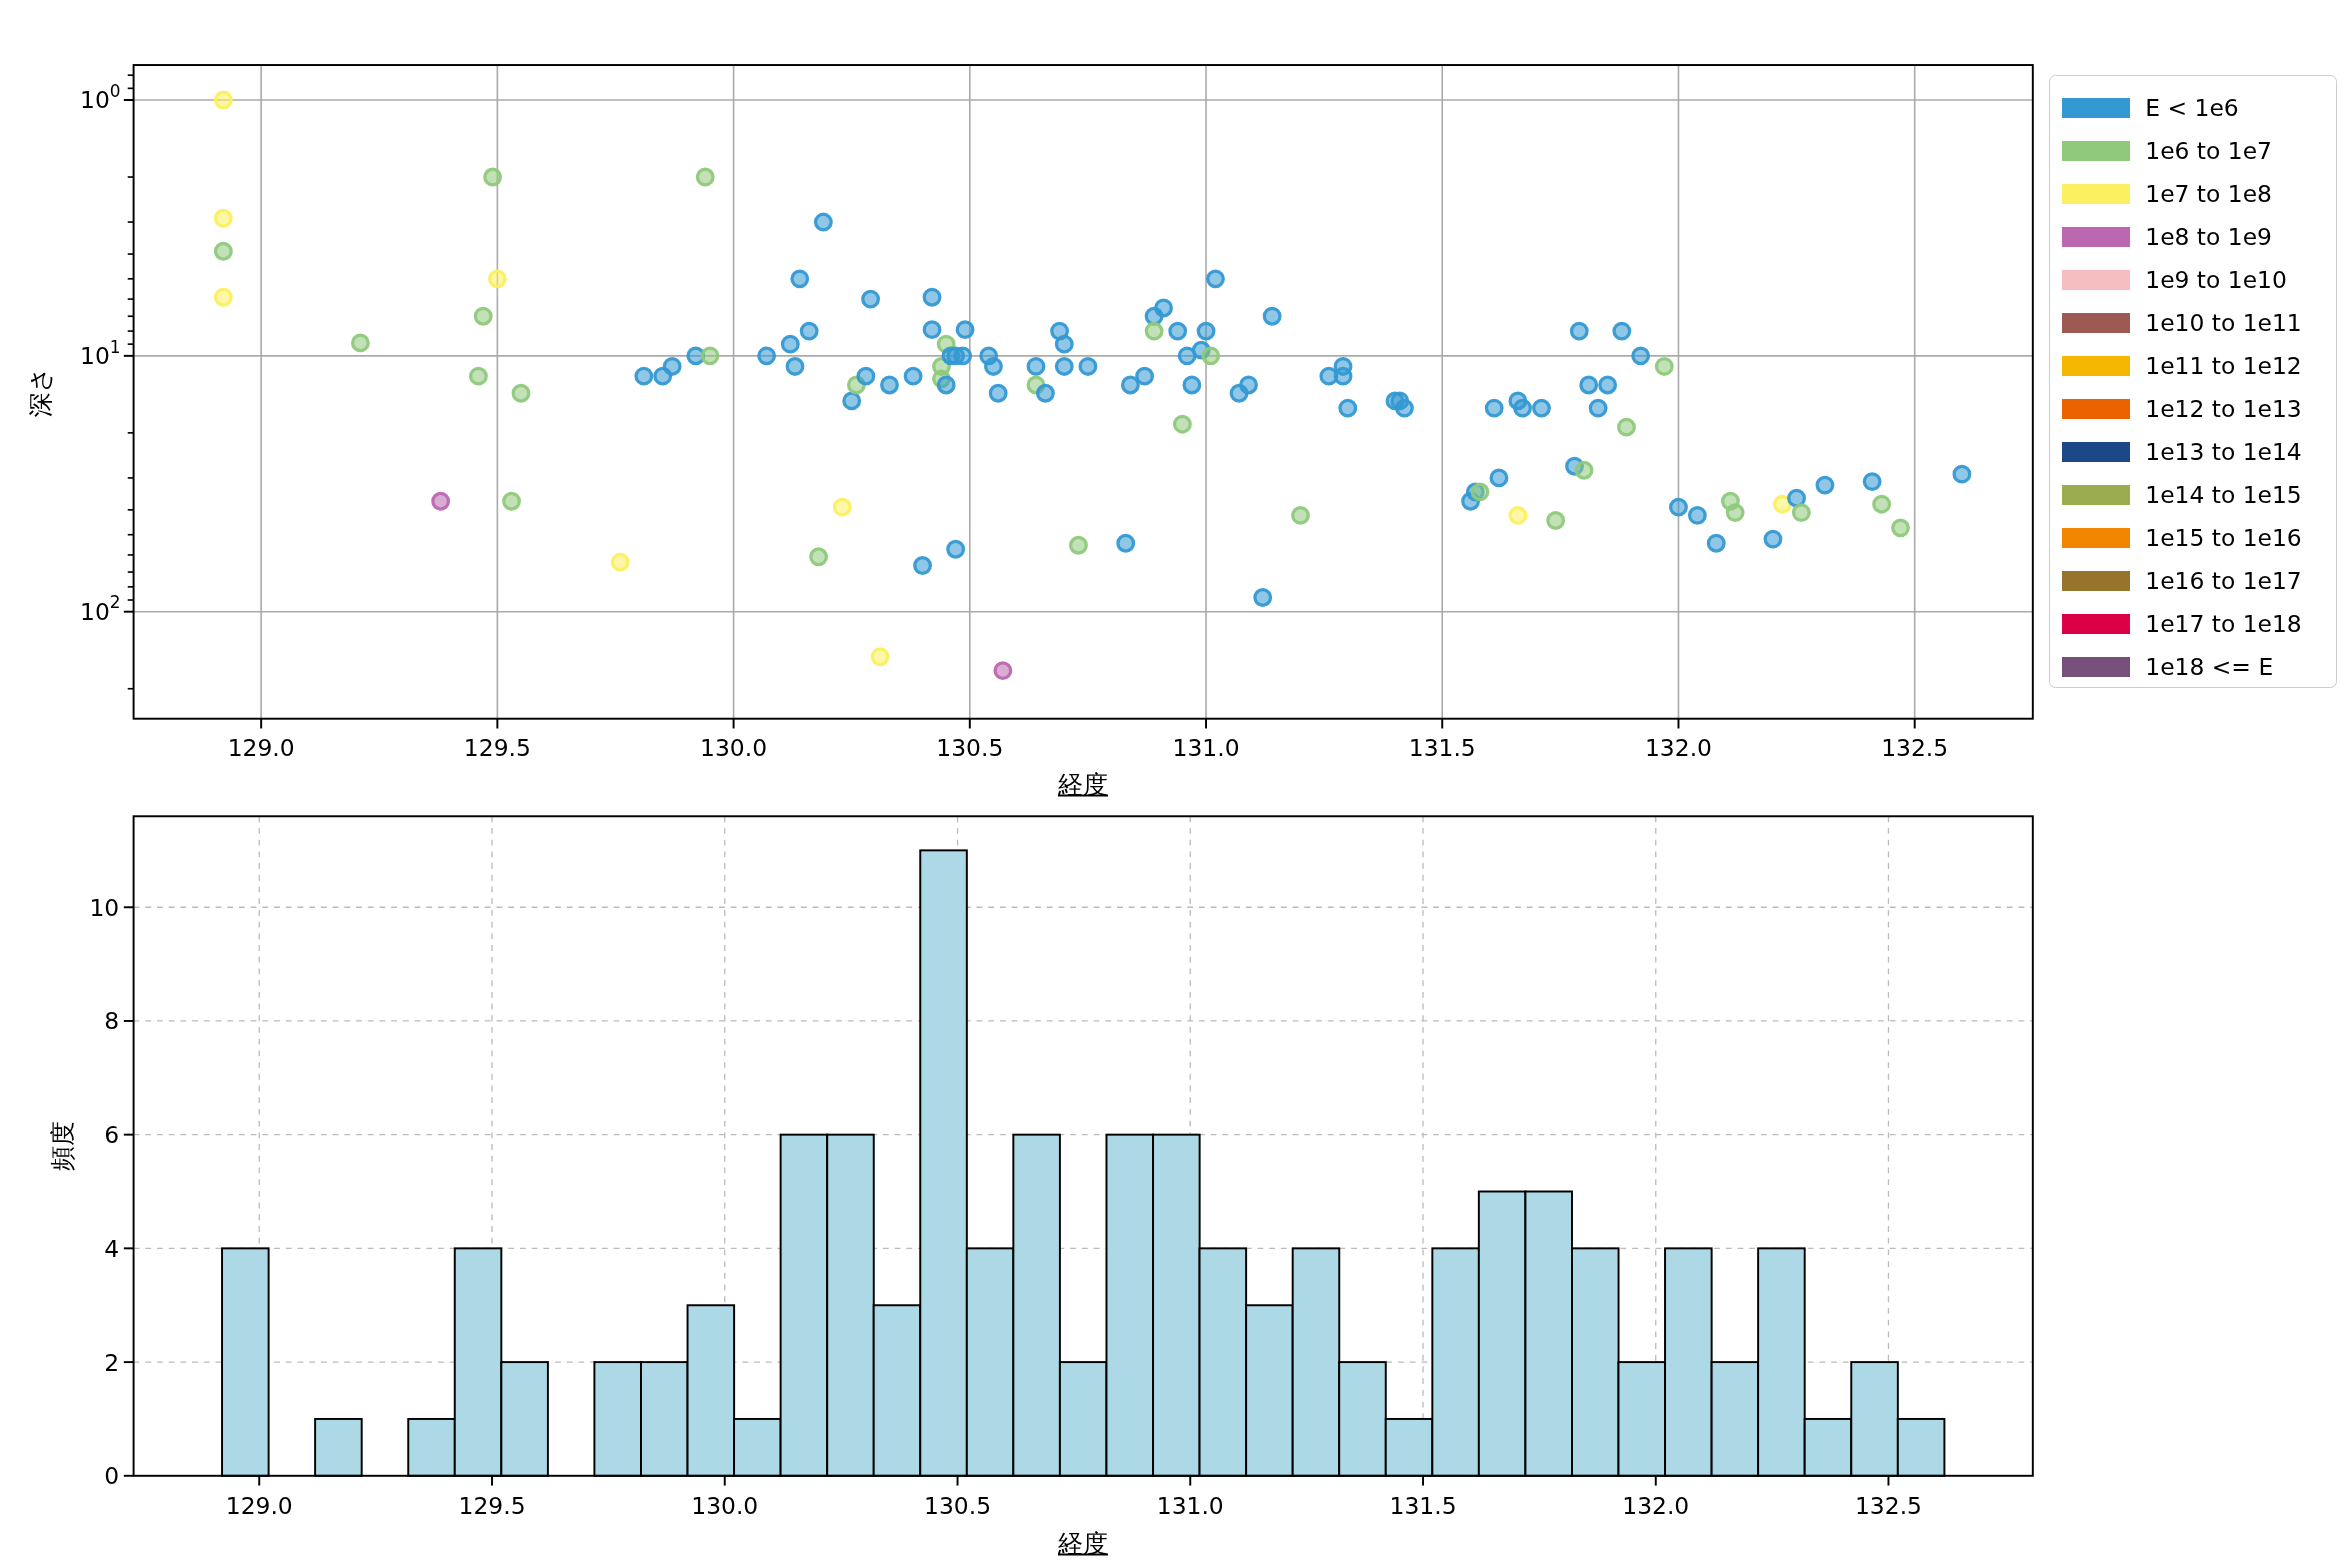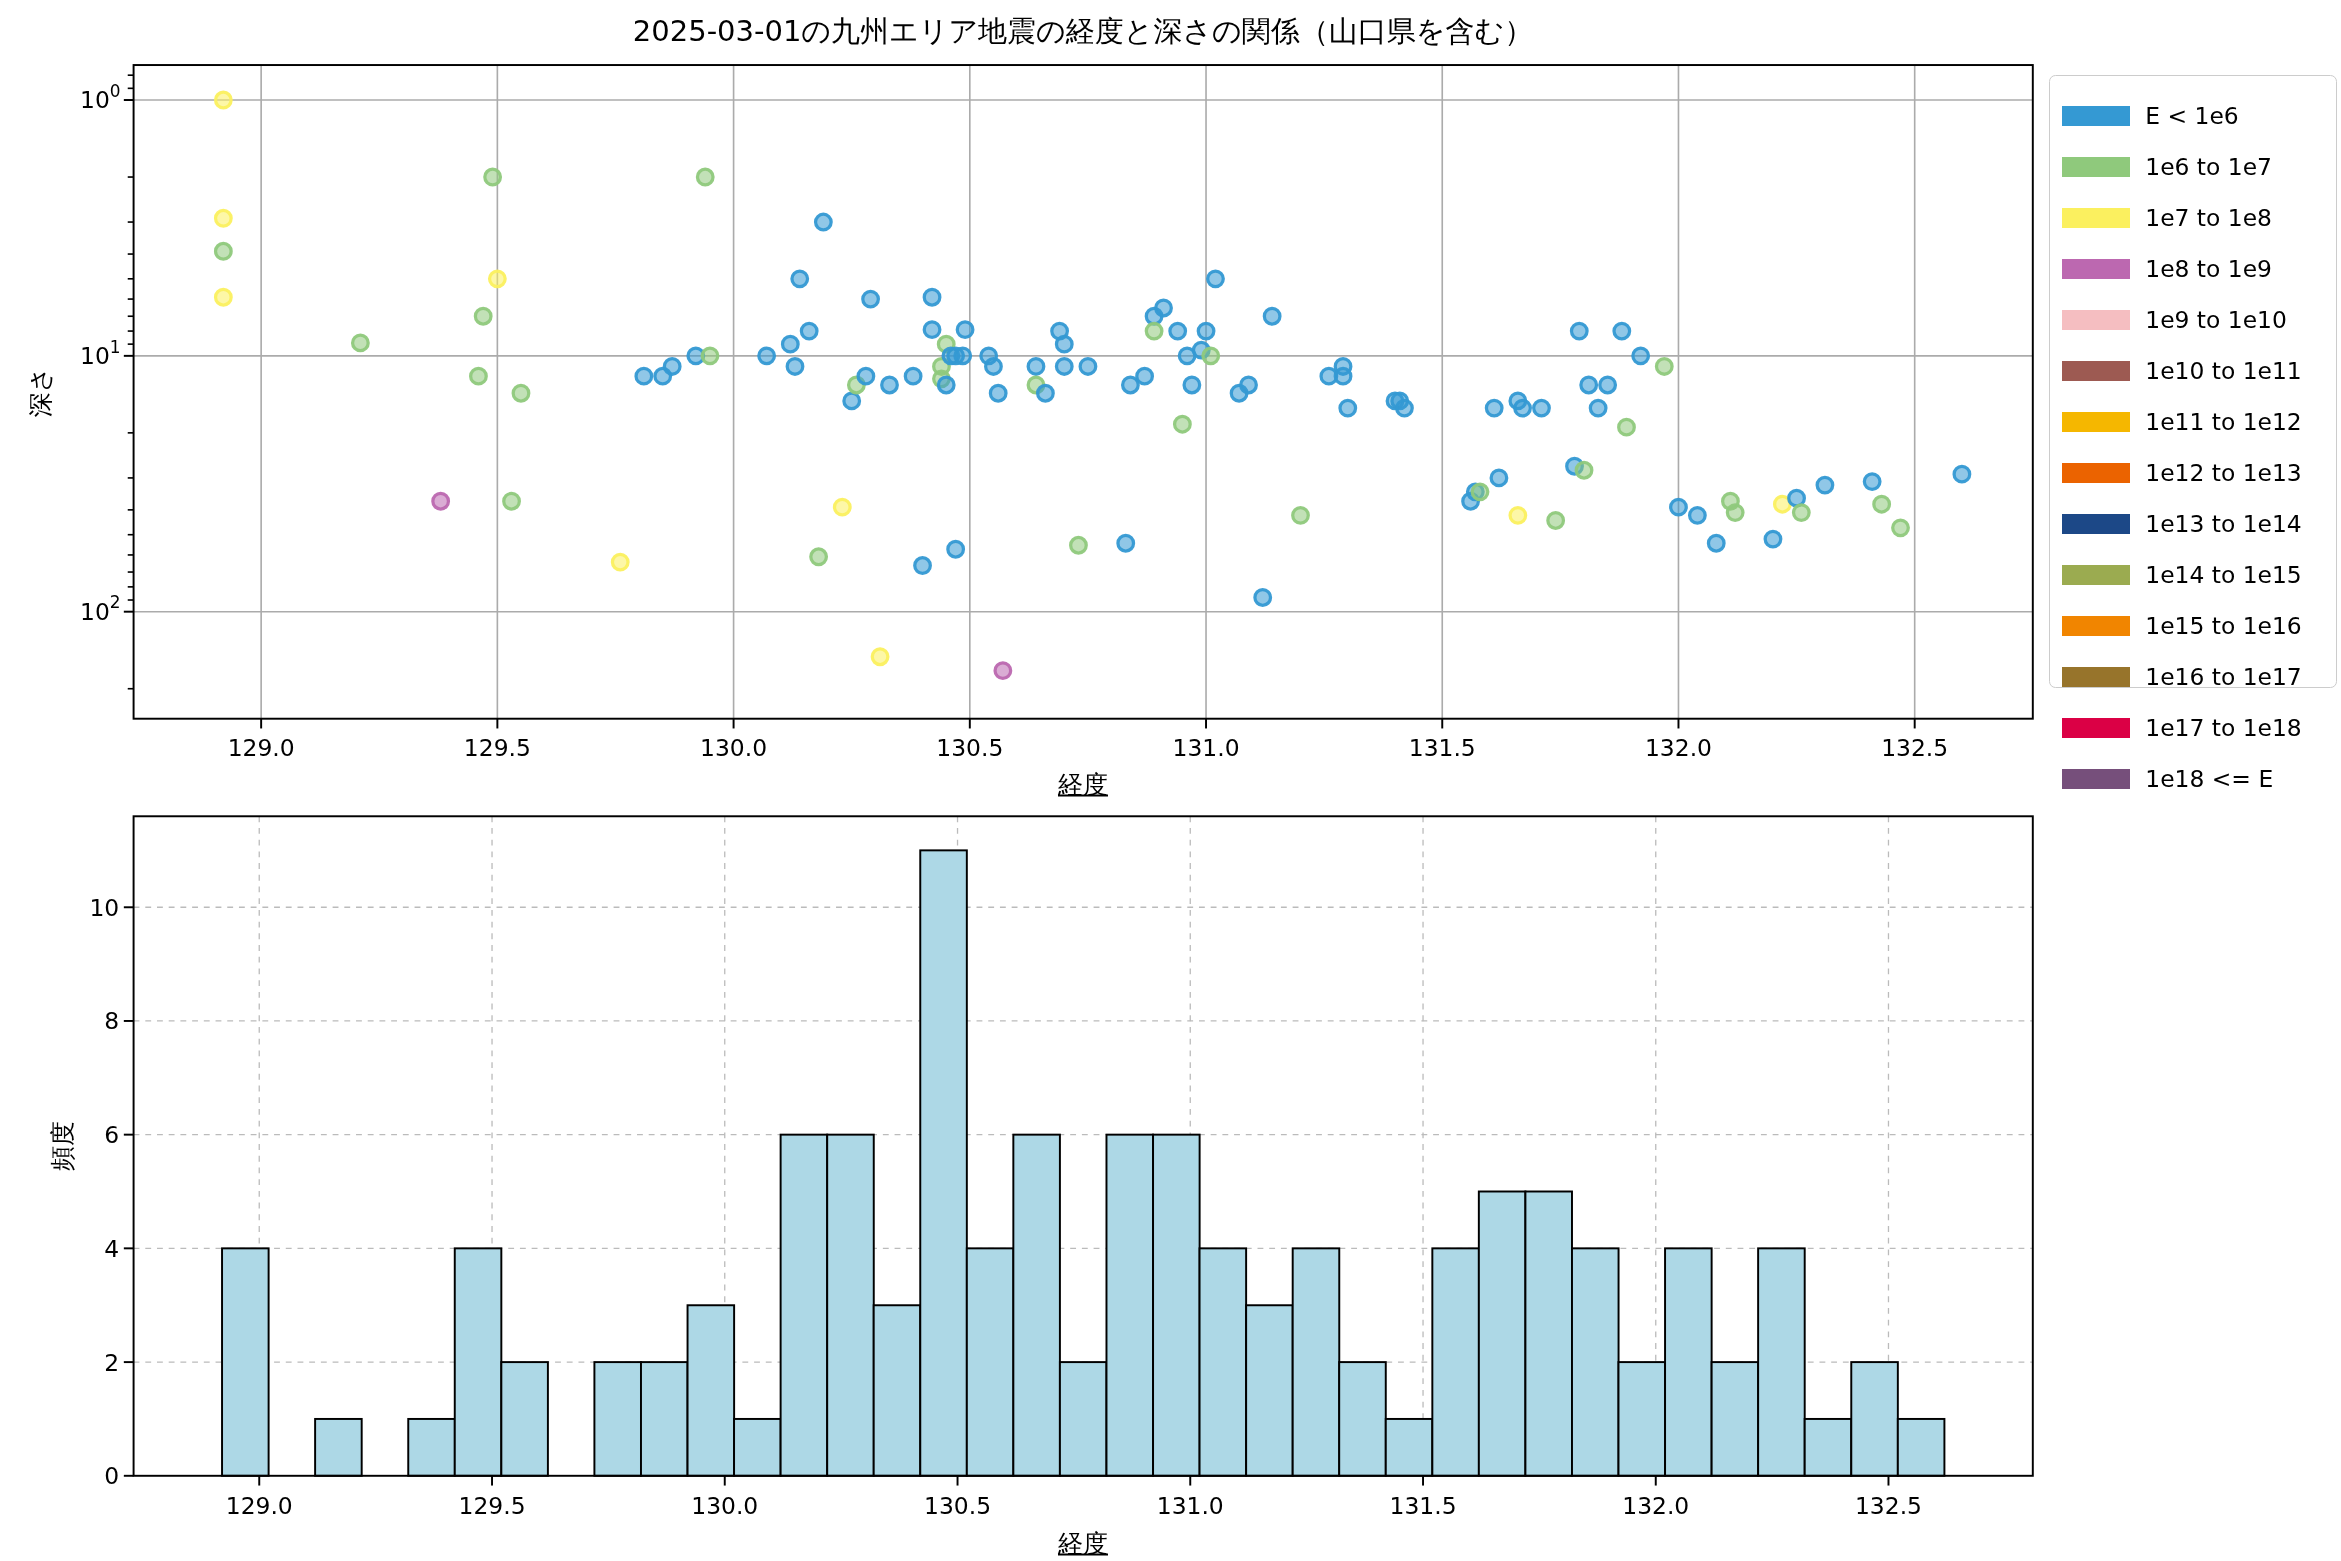--- a/index.html
+++ b/index.html
@@ -54,40 +54,38 @@
     border: 1.3px solid #cccccc;
     border-radius: 6.5px;
     box-sizing: border-box;
     padding-top: 10.4px;
   }
   .legend-row {
     display: flex;
     align-items: center;
     height: 43px;
     padding-left: 11.7px;
-    margin-top: 8px;
   }
   .legend-swatch {
     width: 68px;
     height: 19.5px;
     flex: 0 0 68px;
   }
   .legend-label {
     margin-left: 15.6px;
     font-size: 23.4px;
     color: #000000;
     white-space: nowrap;
   }
 </style>
 </head>
 <body>
 
 <div id="figure">
 
-  <div id="figure-title">2025-03-01の九州エリア地震の経度と深さの関係（山口県を含む）</div>
 
   <svg id="scatter-plot" class="plot" width="2342" height="1561" viewBox="0 0 3600 2400">
       <line x1="401.1194029850816" x2="401.1194029850816" y1="100" y2="1105" stroke="#ababab" stroke-width="2.5"></line>
       <line x1="764.3034825870707" x2="764.3034825870707" y1="100" y2="1105" stroke="#ababab" stroke-width="2.5"></line>
       <line x1="1127.4875621890596" x2="1127.4875621890596" y1="100" y2="1105" stroke="#ababab" stroke-width="2.5"></line>
       <line x1="1490.671641791049" x2="1490.671641791049" y1="100" y2="1105" stroke="#ababab" stroke-width="2.5"></line>
       <line x1="1853.8557213930383" x2="1853.8557213930383" y1="100" y2="1105" stroke="#ababab" stroke-width="2.5"></line>
       <line x1="2217.0398009950272" x2="2217.0398009950272" y1="100" y2="1105" stroke="#ababab" stroke-width="2.5"></line>
       <line x1="2580.2238805970164" x2="2580.2238805970164" y1="100" y2="1105" stroke="#ababab" stroke-width="2.5"></line>
       <line x1="2943.407960199005" x2="2943.407960199005" y1="100" y2="1105" stroke="#ababab" stroke-width="2.5"></line>

